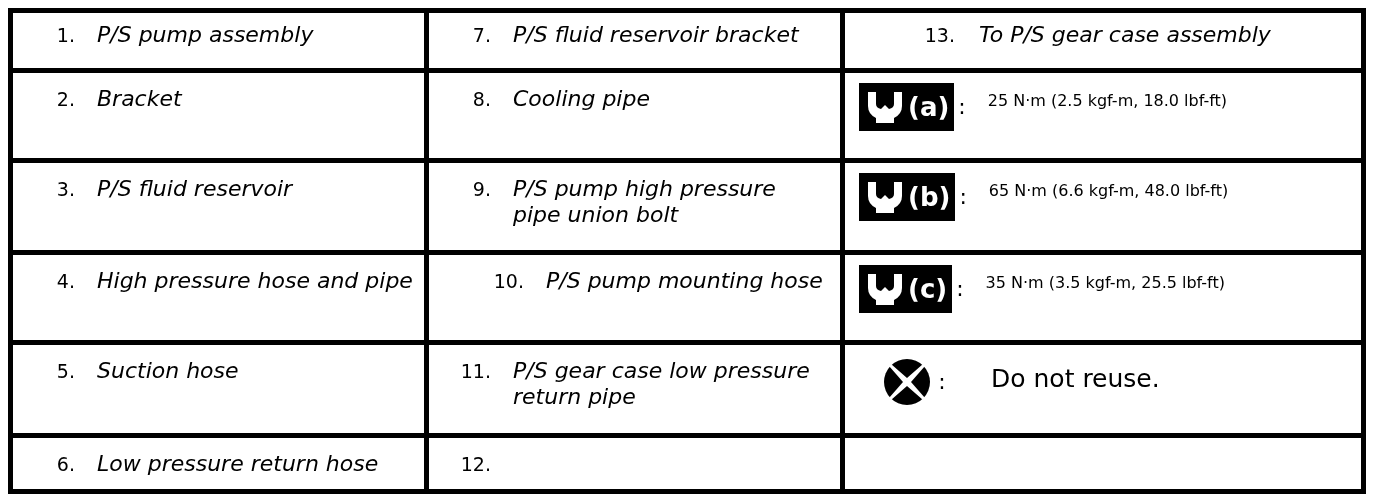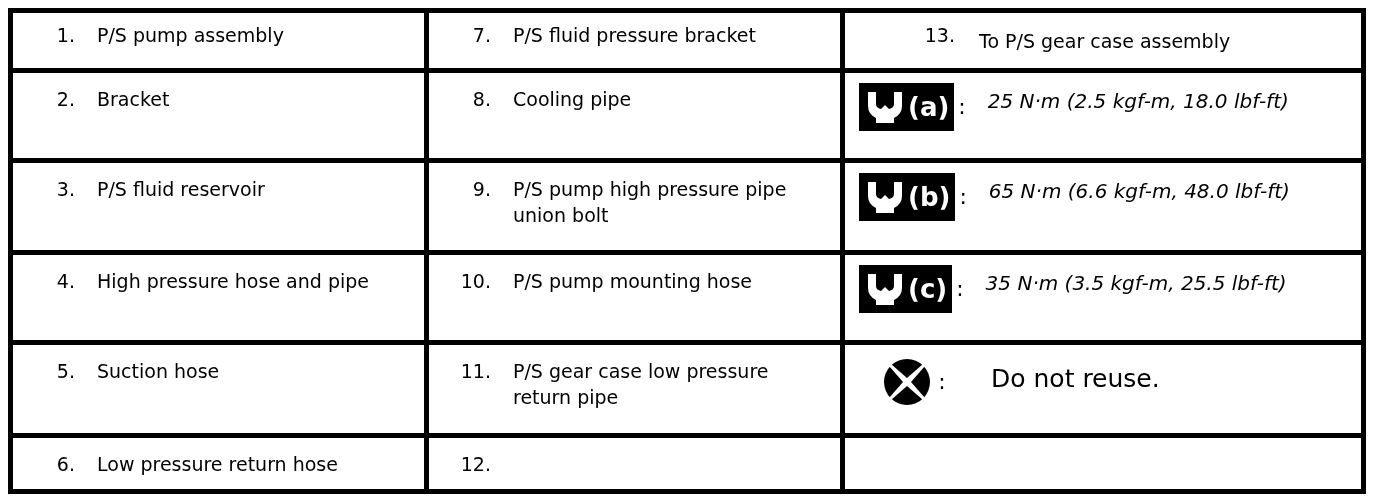--- a/index.html
+++ b/index.html
@@ -48,27 +48,28 @@
     width: 62px;
     text-align: right;
     font-size: 19px;
     line-height: 26px;
     letter-spacing: 0px;
   }
   .label {
     flex: 1 1 auto;
     padding-left: 22px;
     padding-right: 8px;
-    font-size: 19px;
-    line-height: 26px;
+    font-size: 22px;
+    line-height: 26px;
+    font-style: italic;
   }
 
   
   .cell.right .num { width: 110px; }
-  .cell.right .label { padding-left: 24px; margin-top: 6px; }
+  .cell.right .label { padding-left: 24px; }
 
   .torque {
     display: flex;
     align-items: flex-start;
     padding-left: 14px;
     width: 100%;
     box-sizing: border-box;
   }
   .icon-wrap {
     flex: 0 0 auto;
@@ -96,24 +97,23 @@
   .colon {
     font-size: 22px;
     line-height: 48px;
     padding-left: 4px;
     color: #000;
   }
   .torque-text {
     flex: 1 1 auto;
     padding-left: 22px;
     padding-right: 2px;
-    font-size: 20px;
+    font-size: 16px;
     line-height: 26px;
     padding-top: 6px;
-    font-style: italic;
   }
 
   .reuse-row {
     display: flex;
     align-items: flex-start;
     width: 100%;
     box-sizing: border-box;
     padding-left: 14px;
     padding-top: 4px;
   }
@@ -143,21 +143,21 @@
 
 <div class="legend-table">
 
   <div class="cell r1">
     <span class="num">1.</span>
     <span class="label">P/S pump assembly</span>
   </div>
   <div class="vdiv" style="grid-column:2;grid-row:1/-1;"></div>
   <div class="cell r1">
     <span class="num">7.</span>
-    <span class="label">P/S fluid pressure bracket</span>
+    <span class="label">P/S fluid reservoir bracket</span>
   </div>
   <div class="vdiv" style="grid-column:4;grid-row:1/-1;"></div>
   <div class="cell r1 right">
     <span class="num">13.</span>
     <span class="label">To P/S gear case assembly</span>
   </div>
 
   <div class="hdiv" style="grid-column:1/2;grid-row:2;"></div>
   <div class="hdiv" style="grid-column:3/4;grid-row:2;"></div>
   <div class="hdiv" style="grid-column:5/6;grid-row:2;"></div>
@@ -213,21 +213,21 @@
   </div>
 
   <div class="hdiv" style="grid-column:1/2;grid-row:6;"></div>
   <div class="hdiv" style="grid-column:3/4;grid-row:6;"></div>
   <div class="hdiv" style="grid-column:5/6;grid-row:6;"></div>
 
   <div class="cell" style="grid-column:1;grid-row:7;">
     <span class="num">4.</span>
     <span class="label">High pressure hose and pipe</span>
   </div>
-  <div class="cell" style="grid-column:3;grid-row:7;">
+  <div class="cell" style="grid-column:3;grid-row:7;margin-left:33px;">
     <span class="num">10.</span>
     <span class="label">P/S pump mounting hose</span>
   </div>
   <div class="cell" style="grid-column:5;grid-row:7;padding-top:9px;">
     <div class="torque">
       <span class="icon-wrap">
         <span class="wrench-badge">
           <svg class="wrench-svg" width="42" height="40" viewBox="0 0 42 40">
             <path d="M4 5 L4 19 Q4 27 12 31 L12 36 L30 36 L30 31 Q38 27 38 19 L38 5 L30 5 L30 17 Q30 21 25 22 L21 18 L17 22 Q12 21 12 17 L12 5 Z" fill="#ffffff"></path>
           </svg>

